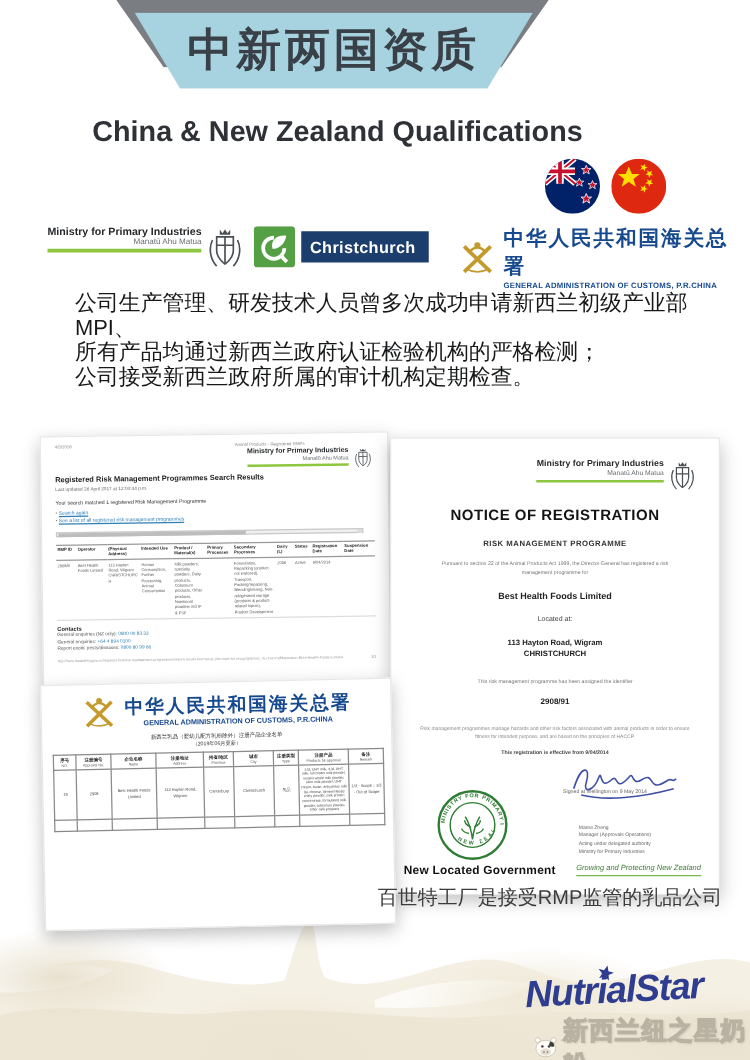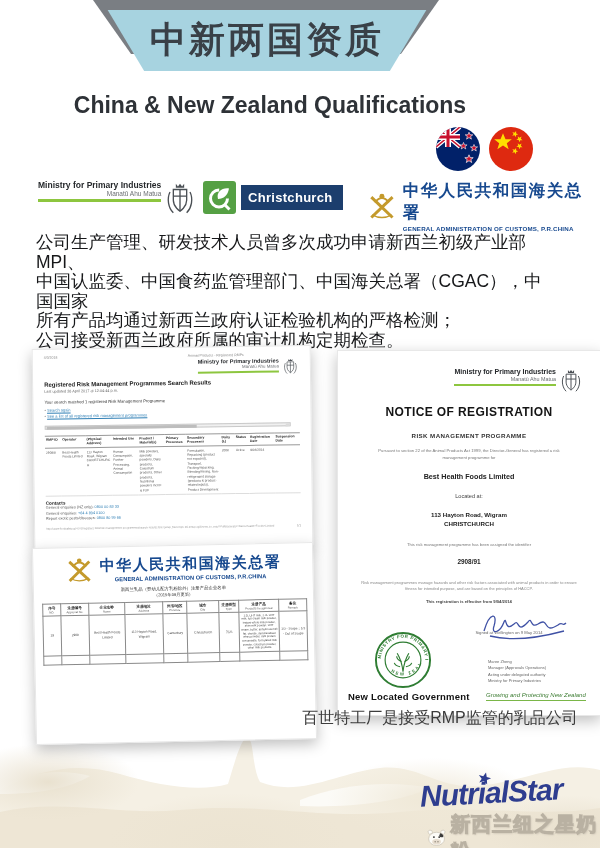--- a/index.html
+++ b/index.html
@@ -30,27 +30,27 @@
   .mpi-rule { height:2.5px; background:#8dc63f; margin-top:2px; }
   .logo-mpi-main { left:38px; top:181px; }
   .logo-asure { left:203px; top:181px; display:flex; align-items:flex-start; gap:5px; }
   .asure-banner { margin-top:4px; background:#1c3e6d; color:#fff; font-size:13px; font-weight:bold;
     height:25px; line-height:25px; padding:0 10px 0 7px; letter-spacing:.3px; }
   .logo-gacc { left:366px; top:180px; display:flex; align-items:center; gap:5px; }
   .gacc-cn { font-size:16.5px; font-weight:bold; color:#17498f; letter-spacing:1.5px; }
   .gacc-en { font-size:6.2px; font-weight:bold; color:#17498f; letter-spacing:.2px; margin-top:1px; }
 
   
-  .intro { left:36px; top:233px; width:520px; font-size:17.5px; line-height:19.6px;
+  .intro { left:60px; top:233px; width:520px; font-size:17.5px; line-height:19.6px;
     color:#17181a; font-weight:500; }
 
   
   .cert { background:#fff; box-shadow:0 5px 14px rgba(0,0,0,.25); border:1px solid #e8e8e8; overflow:hidden; }
   .cert-a { left:33px; top:347px; width:279px; height:200px; transform:rotate(-.8deg); z-index:2; padding:6px 11px; }
-  .cert-b { left:337px; top:350px; width:264px; height:366px; z-index:2; text-align:center; }
+  .cert-b { left:312px; top:350px; width:264px; height:366px; z-index:2; text-align:center; }
   .cert-c { left:34px; top:545px; width:281px; height:197px; transform:rotate(-1.2deg); z-index:3; padding:7px 8px; }
 
   
   .ca-meta { display:flex; justify-content:space-between; font-size:3.5px; color:#888; width:200px; }
   .ca-mpi { position:absolute; right:12px; top:11px; }
   .ca-mpi .mpi-name { font-size:5.6px; }
   .ca-mpi .mpi-maori { font-size:4.4px; }
   .ca-mpi .mpi-rule { height:1.5px; }
   .ca-h1 { margin-top:22px; font-size:6px; font-weight:bold; color:#222; }
   .ca-updated { font-size:3.8px; color:#666; margin-top:2px; }
@@ -226,21 +226,20 @@
       <use href="#gabc"></use>
     </svg>
   <div>
     <div class="gacc-cn">中华人民共和国海关总署</div>
     <div class="gacc-en">GENERAL ADMINISTRATION OF CUSTOMS, P.R.CHINA</div>
   </div>
 </div>
 
 <div class="abs intro">
   <div>公司生产管理、研发技术人员曾多次成功申请新西兰初级产业部MPI、</div>
-  <div>中国认监委、中国食药监管理部门、中国海关总署（CGAC），中国国家</div>
   <div>所有产品均通过新西兰政府认证检验机构的严格检测；</div>
   <div>公司接受新西兰政府所属的审计机构定期检查。</div>
 </div>
 
 <div class="abs cert cert-a">
   <div class="ca-meta">
     <span>4/3/2018</span>
     <span>Animal Products - Registered RMPs</span>
   </div>
   <div class="ca-mpi mpi-logo">

